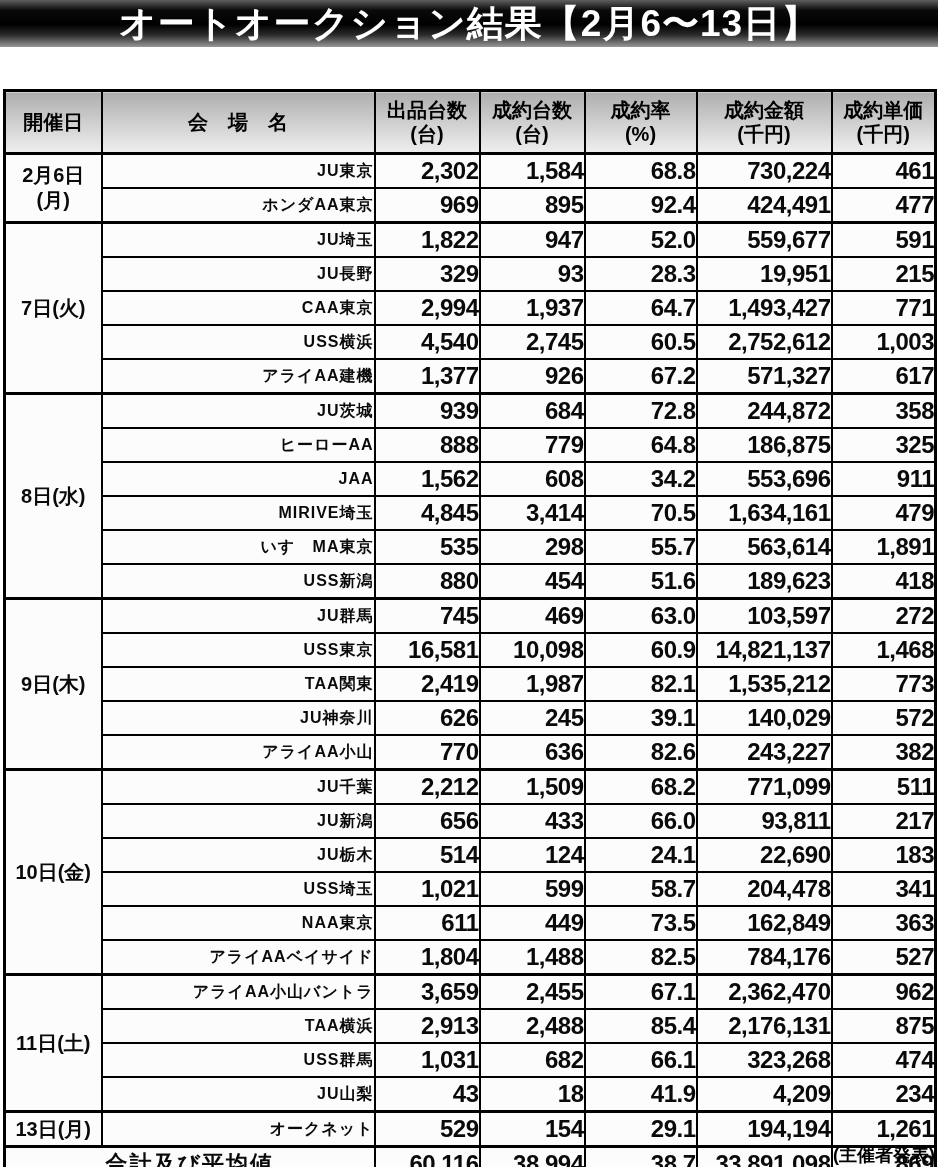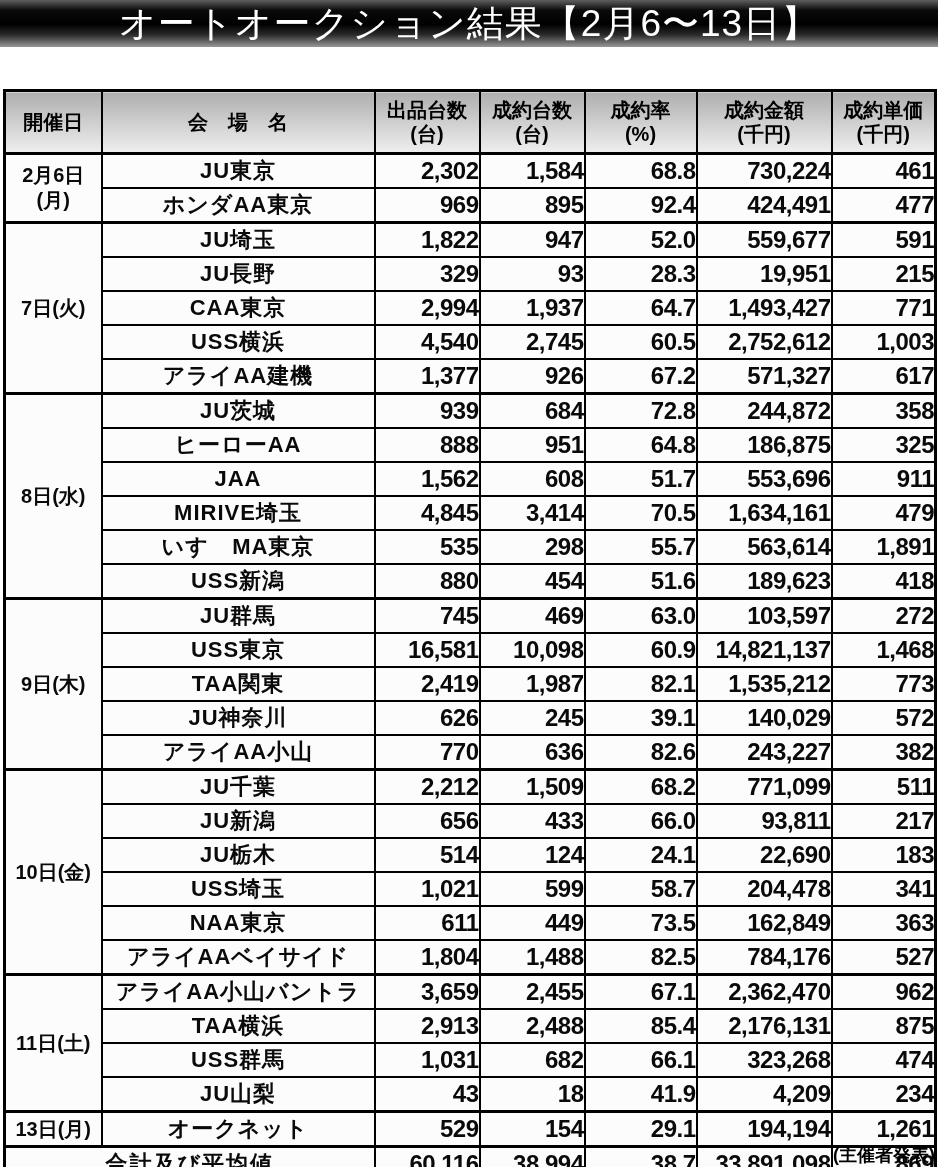--- a/index.html
+++ b/index.html
@@ -16,21 +16,21 @@
   .title-bar {
     position: absolute;
     top: 0; left: 0;
     width: 938px; height: 47px;
     background: linear-gradient(180deg, #5f5f5f 0%, #0a0a0a 22%, #000000 52%, #2a2a2a 74%, #989898 100%);
     display: flex; align-items: center; justify-content: center;
   }
   .title-text {
     color: #ffffff;
     font-size: 37px;
-    font-weight: normal;
+    font-weight: bold;
     letter-spacing: 1px;
     line-height: 1;
     white-space: nowrap;
   }
   table.auction {
     position: absolute;
     top: 57px; left: 3px;
     border-collapse: collapse;
     table-layout: fixed;
     border: 3px solid #000;
@@ -69,23 +69,23 @@
   }
   tr.group-first td { border-top: 3px solid #000; }
   td.date-cell {
     text-align: center;
     white-space: pre-line;
     font-size: 20px;
     line-height: 1.25;
     letter-spacing: 0px;
   }
   td.venue-cell {
-    text-align: center;
+    text-align: right;
     padding-left: 15px;
-    font-size: 22px;
+    font-size: 16px;
     letter-spacing: 1px;
     white-space: nowrap;
   }
   td.num-cell {
     text-align: right;
     padding-right: 13px;
     font-size: 24px;
     letter-spacing: -0.5px;
     white-space: nowrap;
     font-family: "Liberation Sans", "DejaVu Sans", sans-serif;
@@ -205,30 +205,30 @@
           <td class="venue-cell">JU茨城</td>
           <td class="num-cell">939</td>
           <td class="num-cell">684</td>
           <td class="num-cell">72.8</td>
           <td class="num-cell">244,872</td>
           <td class="num-cell">358</td>
         </tr>
         <tr>
           <td class="venue-cell">ヒーローAA</td>
           <td class="num-cell">888</td>
-          <td class="num-cell">951</td>
+          <td class="num-cell">779</td>
           <td class="num-cell">64.8</td>
           <td class="num-cell">186,875</td>
           <td class="num-cell">325</td>
         </tr>
         <tr>
           <td class="venue-cell">JAA</td>
           <td class="num-cell">1,562</td>
           <td class="num-cell">608</td>
-          <td class="num-cell">51.7</td>
+          <td class="num-cell">34.2</td>
           <td class="num-cell">553,696</td>
           <td class="num-cell">911</td>
         </tr>
         <tr>
           <td class="venue-cell">MIRIVE埼玉</td>
           <td class="num-cell">4,845</td>
           <td class="num-cell">3,414</td>
           <td class="num-cell">70.5</td>
           <td class="num-cell">1,634,161</td>
           <td class="num-cell">479</td>

